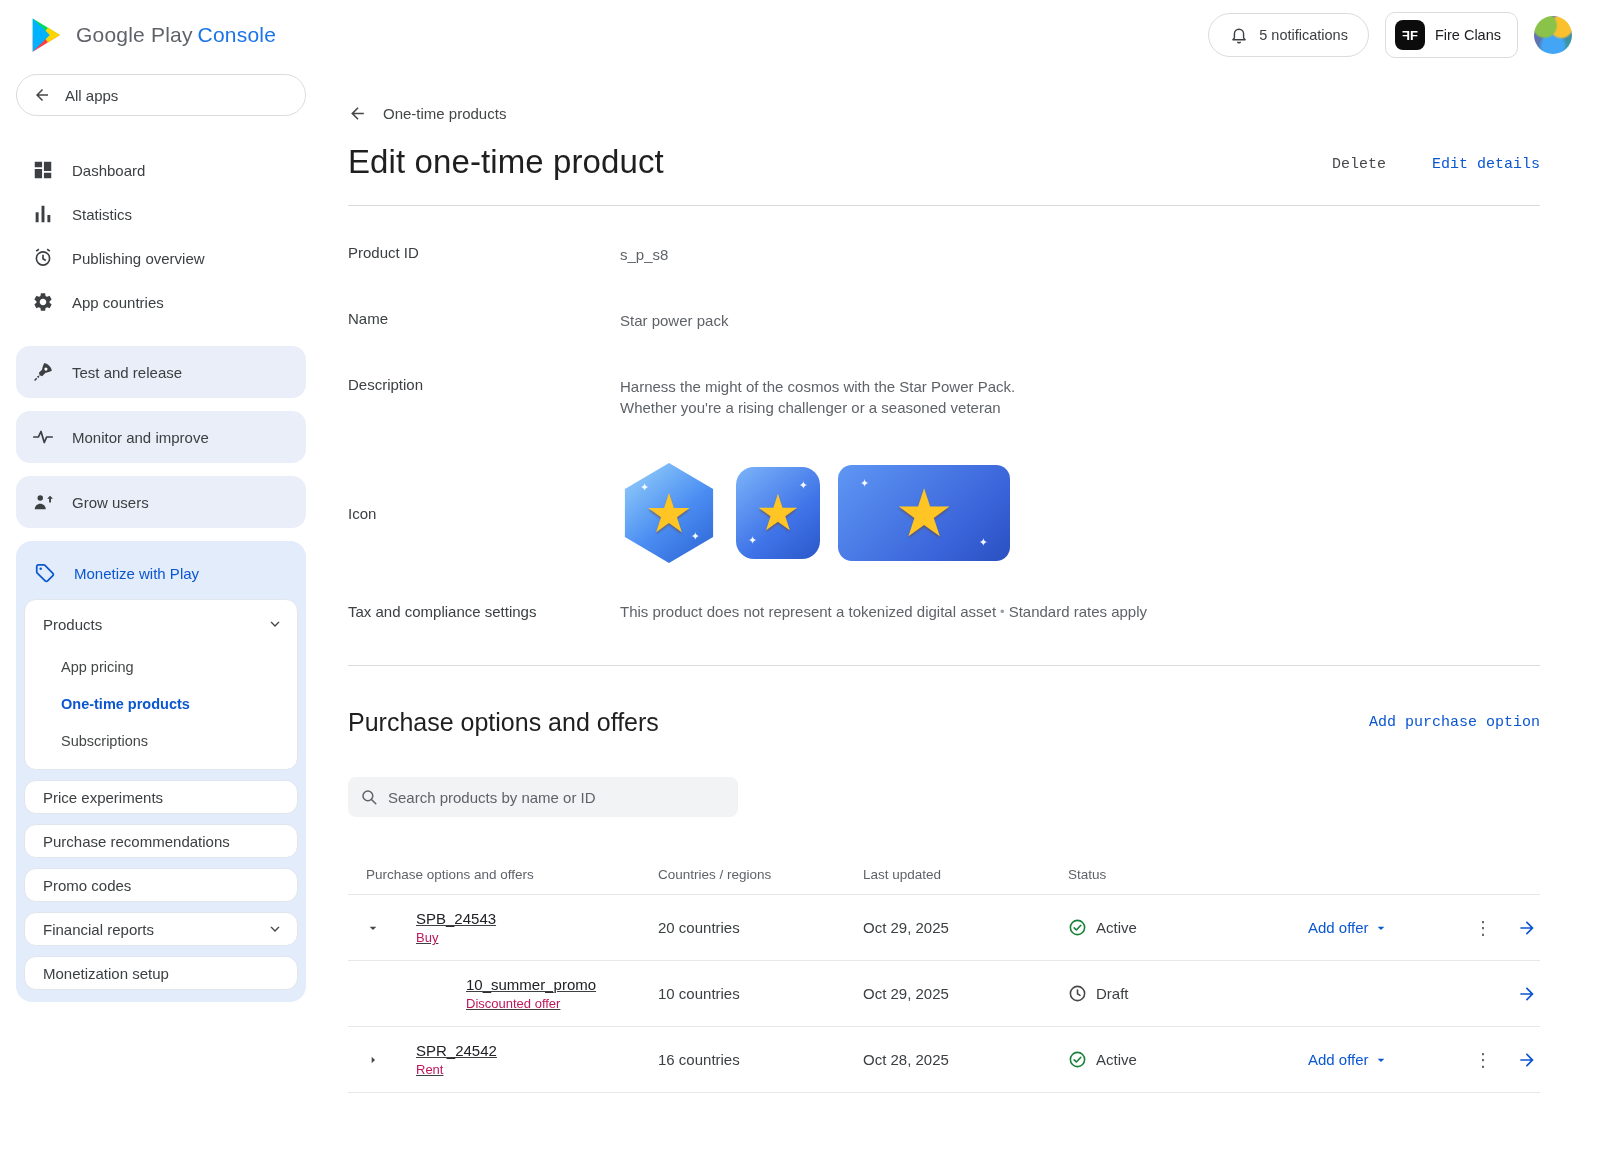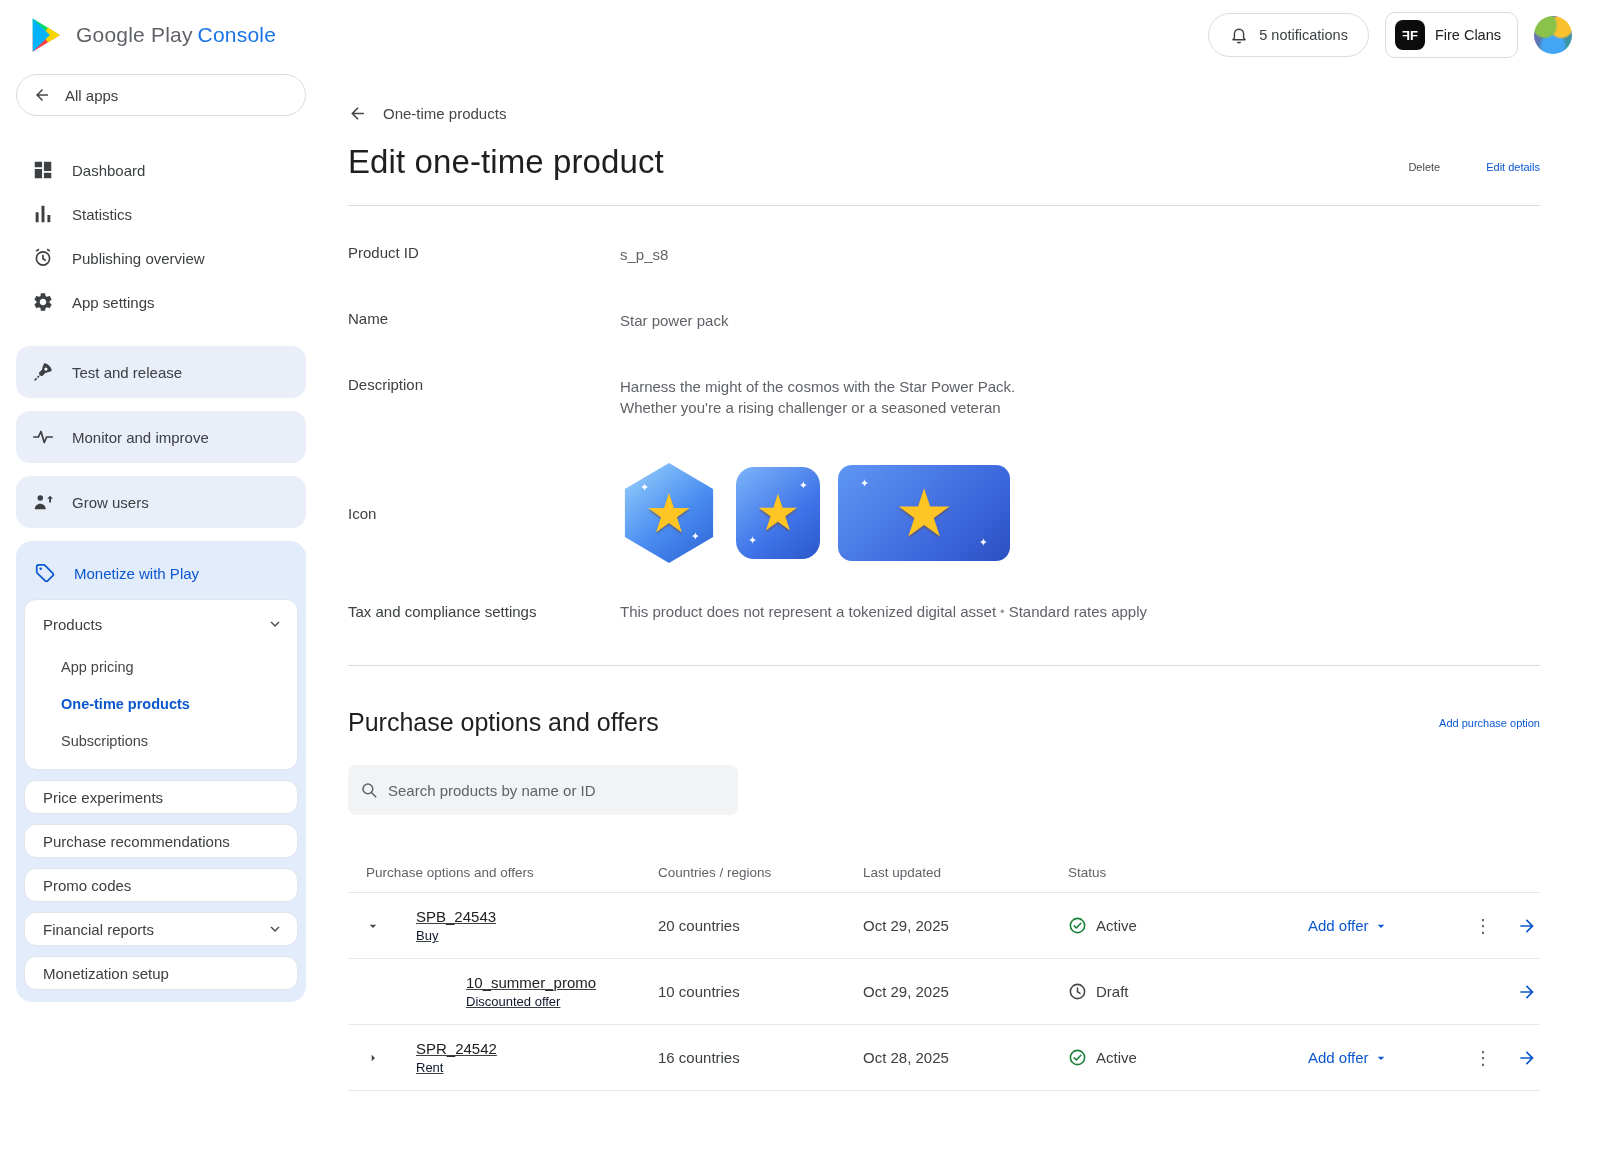--- a/index.html
+++ b/index.html
@@ -54,21 +54,21 @@
     height:34px; padding:0 14px 0 18px; font-size:15px; font-weight:500; color:#3c4043; cursor:pointer; }
 
   
   .main { flex:1; padding:0 60px 30px 26px; }
   .breadcrumb { margin-top:34px; display:flex; align-items:center; gap:16px;
     font-size:15px; color:#444746; }
   .breadcrumb .bc-label { cursor:pointer; }
   .title-row { margin-top:20px; display:flex; align-items:flex-end; justify-content:space-between; }
   h1 { font-size:33px; font-weight:400; color:#1f1f1f; letter-spacing:.1px; }
   .title-actions { display:flex; gap:46px; padding-bottom:8px; }
-  .linkbtn { background:none; border:none; font-family:Liberation Sans, sans-serif; font-size:11px; font-weight:500; cursor:pointer; }
+  .linkbtn { background:none; border:none; font-family:Liberation Mono, monospace; font-size:15px; font-weight:500; cursor:pointer; }
   .delete-btn { color:#47484b; }
   .edit-btn { color:#0b57d0; }
   .divider { border:none; border-top:1px solid #dadce0; margin-top:24px; }
 
   .fields { margin-top:38px; }
   .field-row { display:flex; margin-bottom:45px; }
   .flabel { width:272px; flex:0 0 272px; font-size:15px; color:#3c4043; }
   .fvalue { font-size:15px; color:#5f6368; line-height:21px; white-space:pre-line; }
   .field-row.icons { align-items:center; margin-bottom:40px; }
   .icon-strip { display:flex; align-items:center; gap:18px; }
@@ -82,38 +82,38 @@
     background:linear-gradient(140deg,#7db4f9 0%,#3f74e8 60%,#2b57c9 100%); }
   .sq .star { font-size:50px; }
   .wide { width:172px; height:96px; border-radius:14px;
     background:linear-gradient(135deg,#5f97f4 0%,#3a64da 70%,#2a50c0 100%); }
   .wide .star { font-size:66px; }
   .tax-val { display:flex; align-items:center; gap:4px; font-size:15px; color:#5f6368; }
   .dot-sep { color:#9aa0a6; font-size:13px; }
 
   .section-head { margin-top:42px; display:flex; align-items:center; justify-content:space-between; }
   h2 { font-size:25px; font-weight:500; color:#1f1f1f; }
-  .search-box { margin-top:28px; display:flex; align-items:center; gap:10px; width:390px; height:50px;
+  .search-box { margin-top:40px; display:flex; align-items:center; gap:10px; width:390px; height:40px;
     background:#f1f3f4; border-radius:8px; padding:0 12px; }
   .search-box input { border:none; outline:none; background:transparent; flex:1;
     font-family:inherit; font-size:15px; color:#202124; }
   .search-box input::placeholder { color:#5f6368; }
 
   .table { margin-top:38px; }
   .trow, .thead { display:grid; grid-template-columns:50px 260px 205px 205px 240px 145px 60px 1fr;
     align-items:center; border-bottom:1px solid #e6e8ea; }
   .thead { height:40px; font-size:13.5px; color:#5f6368; }
   .thead .hname { grid-column:1 / 3; padding-left:18px; }
   .trow { height:66px; font-size:15px; color:#3c4043; }
   .cexp { display:flex; justify-content:center; }
   .expander { cursor:pointer; display:flex; color:#444746; }
   .cname { padding-left:18px;text-decoration:underline; }
   .cname.child { padding-left:68px; }
   .pid { font-size:15px; color:#202124; }
-  .ptype { font-size:13px; color:#0f172a; margin-top:3px; }
+  .ptype { font-size:13px; color:#be185d; margin-top:3px; }
   .cstatus { display:flex; align-items:center; gap:9px; }
   .coffer { display:flex; align-items:center; gap:4px; color:#0b57d0; font-weight:500; cursor:pointer; }
   .ckebab { text-align:center; font-size:18px; color:#5f6368; cursor:pointer; }
   .carrow { display:flex; justify-content:center; cursor:pointer; }
 </style>
 </head>
 <body>
 
 <div class="topbar">
   <div class="brand">
@@ -174,21 +174,21 @@
           <circle cx="12" cy="12.5" r="7.2" fill="none" stroke="#3c4043" stroke-width="1.8"></circle>
           <path d="M12 8.5v4.3l3 1.9" fill="none" stroke="#3c4043" stroke-width="1.8"></path>
           <path d="M4.5 4.5l3-2M19.5 4.5l-3-2" stroke="#3c4043" stroke-width="1.8"></path>
         </svg>
         <span>Publishing overview</span>
       </div>
       <div class="navitem">
         <svg width="22" height="22" viewBox="0 0 24 24">
           <path fill="#3c4043" d="M19.14 12.94c.04-.3.06-.61.06-.94 0-.32-.02-.64-.07-.94l2.03-1.58c.18-.14.23-.41.12-.61l-1.92-3.32c-.12-.22-.37-.29-.59-.22l-2.39.96c-.5-.38-1.03-.7-1.62-.94l-.36-2.54c-.04-.24-.24-.41-.48-.41h-3.84c-.24 0-.43.17-.47.41l-.36 2.54c-.59.24-1.13.57-1.62.94l-2.39-.96c-.22-.08-.47 0-.59.22L2.74 8.87c-.12.21-.08.47.12.61l2.03 1.58c-.05.3-.09.63-.09.94s.02.64.07.94l-2.03 1.58c-.18.14-.23.41-.12.61l1.92 3.32c.12.22.37.29.59.22l2.39-.96c.5.38 1.03.7 1.62.94l.36 2.54c.05.24.24.41.48.41h3.84c.24 0 .44-.17.47-.41l.36-2.54c.59-.24 1.13-.56 1.62-.94l2.39.96c.22.08.47 0 .59-.22l1.92-3.32c.12-.22.07-.47-.12-.61l-2.01-1.58zM12 15.6c-1.98 0-3.6-1.62-3.6-3.6s1.62-3.6 3.6-3.6 3.6 1.62 3.6 3.6-1.62 3.6-3.6 3.6z"></path>
         </svg>
-        <span>App settings</span>
+        <span>App countries</span>
       </div>
     </div>
 
     <div class="groups">
       <div class="groupbtn">
         <svg width="22" height="22" viewBox="0 0 24 24">
           <path fill="#3c4043" d="M13.6 2.3c4 1 7.1 4.1 8.1 8.1-2.2 1.4-4.7 2.3-7.2 2.7l-3.4 3.4-2.7-.9-1.4 3.1-1.7-1.7 3.1-1.4-.9-2.7 3.4-3.4c.4-2.5 1.3-5 2.7-7.2z"></path>
           <circle cx="15.2" cy="8.8" r="1.7" fill="#fff"></circle>
           <path d="M5.2 18.8l-2.4 2.4" stroke="#3c4043" stroke-width="1.6"></path>
         </svg>

